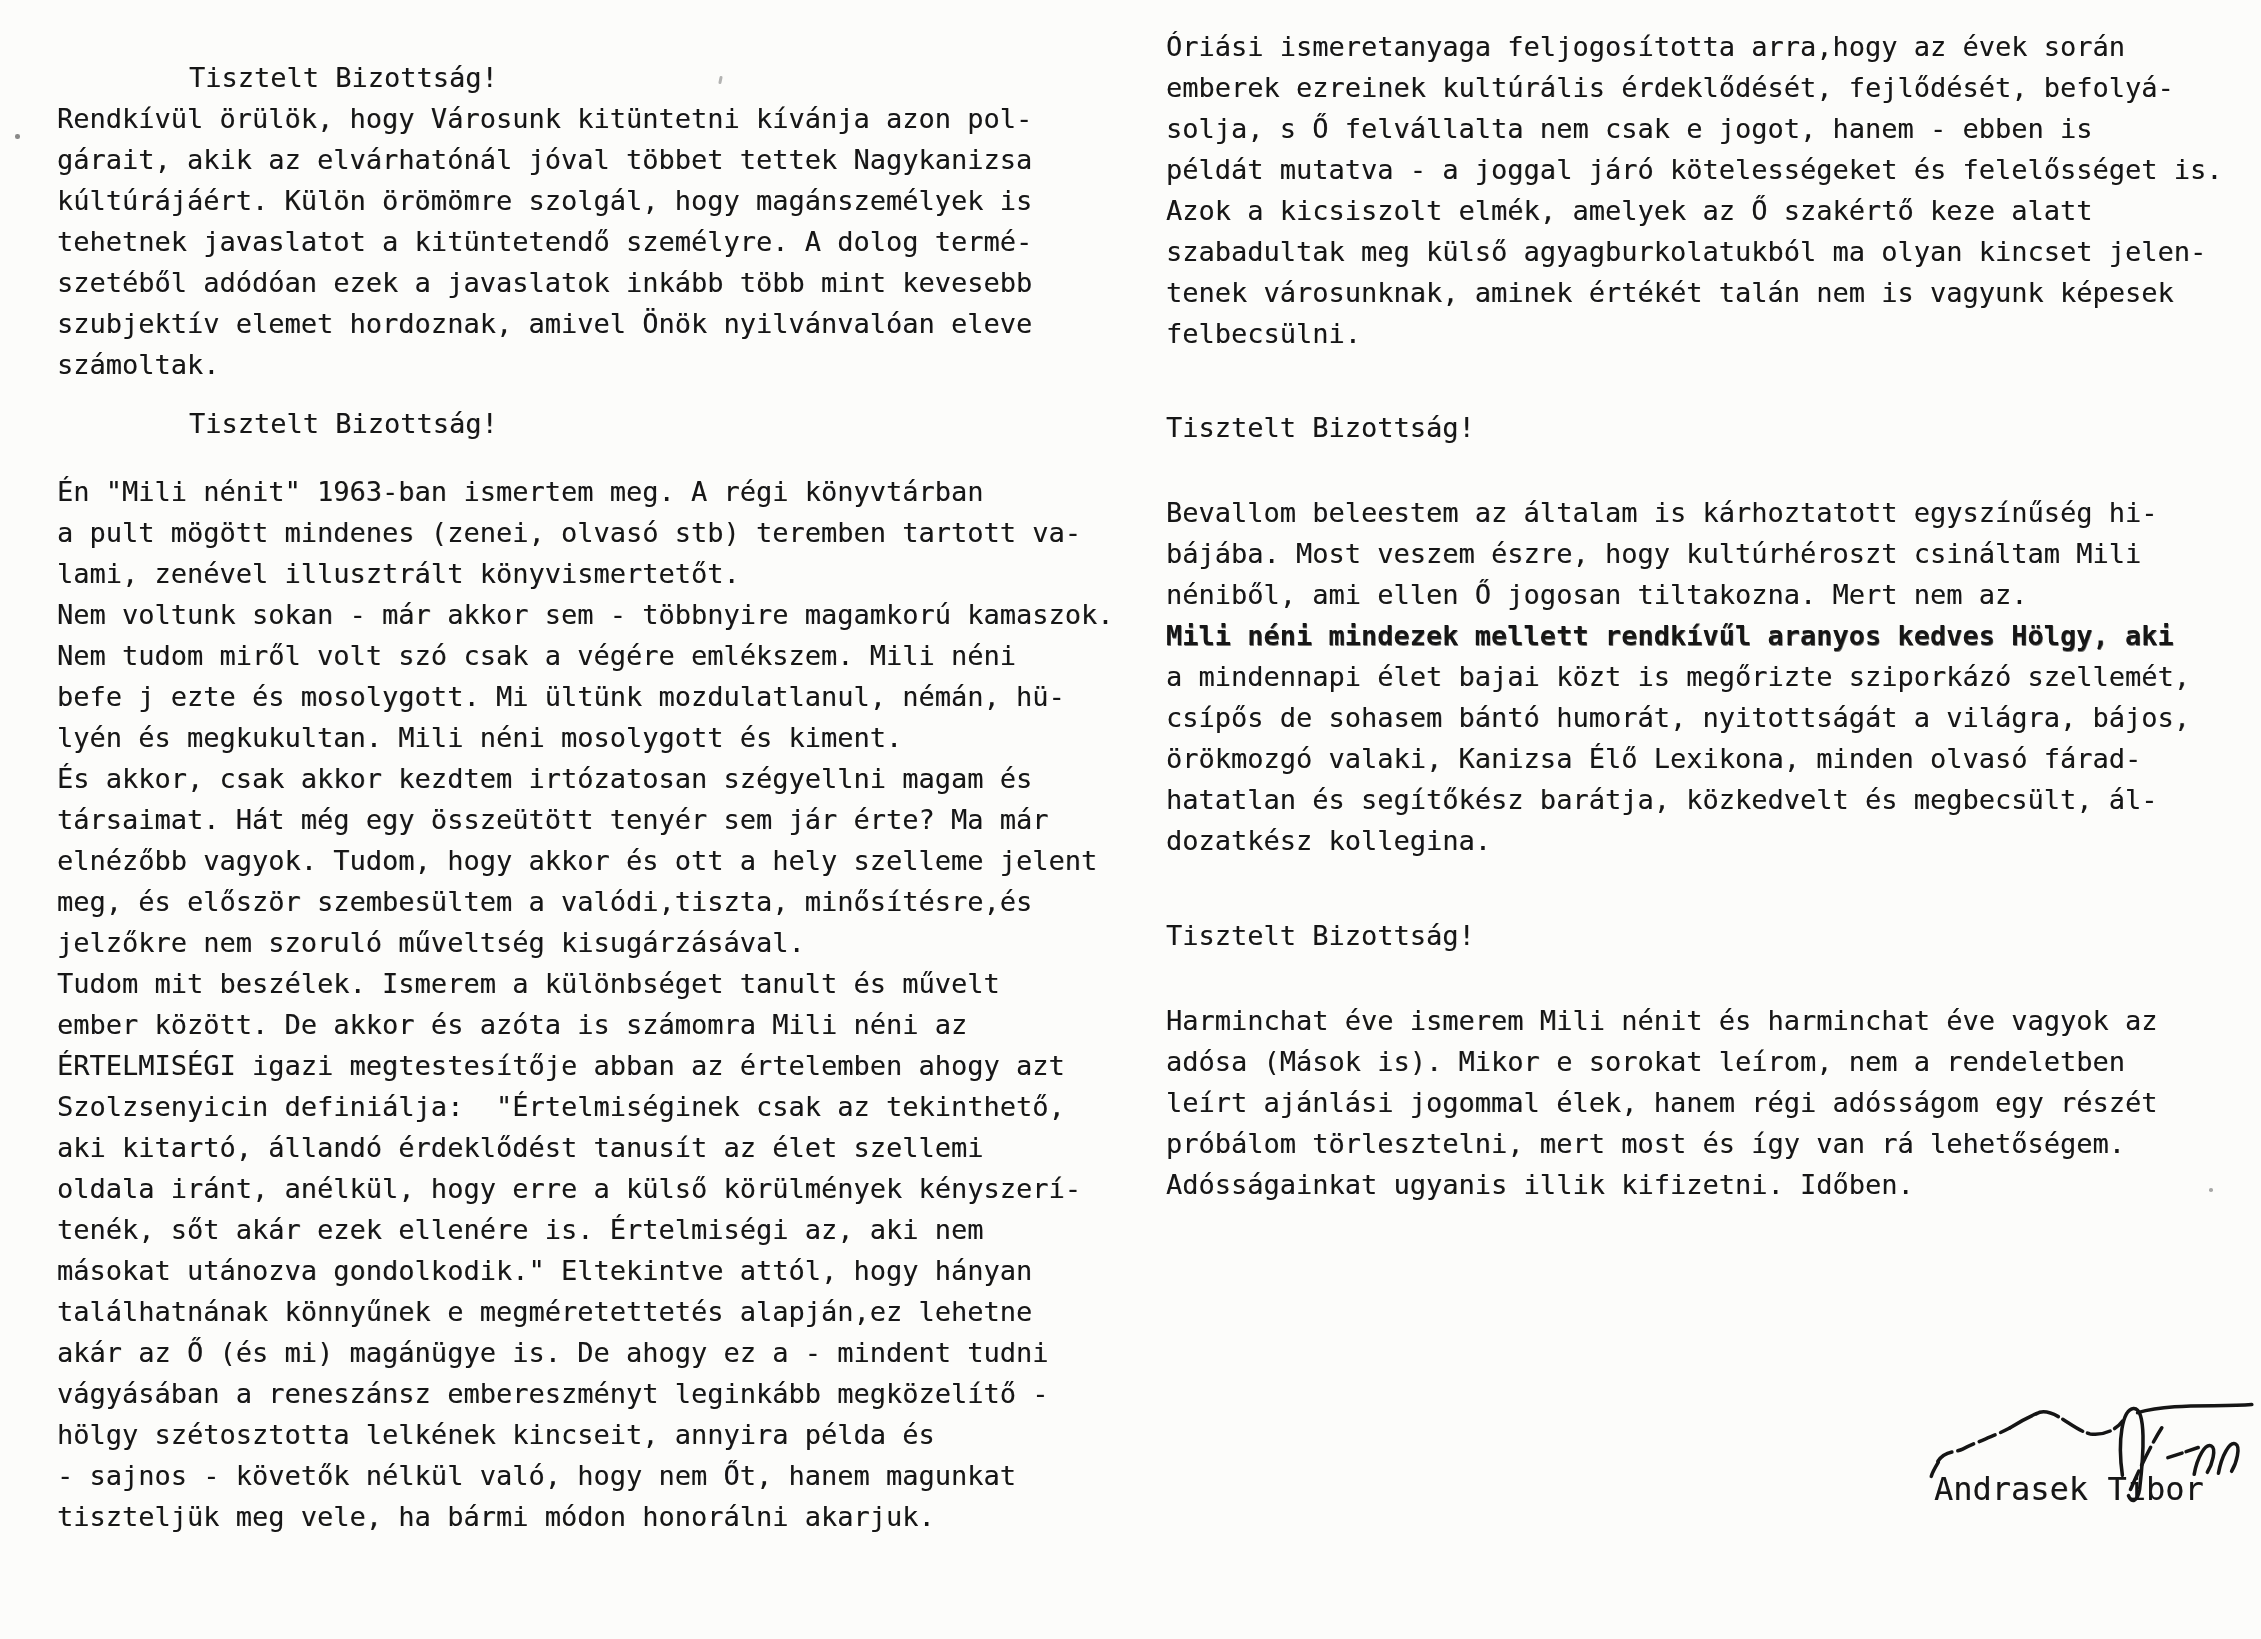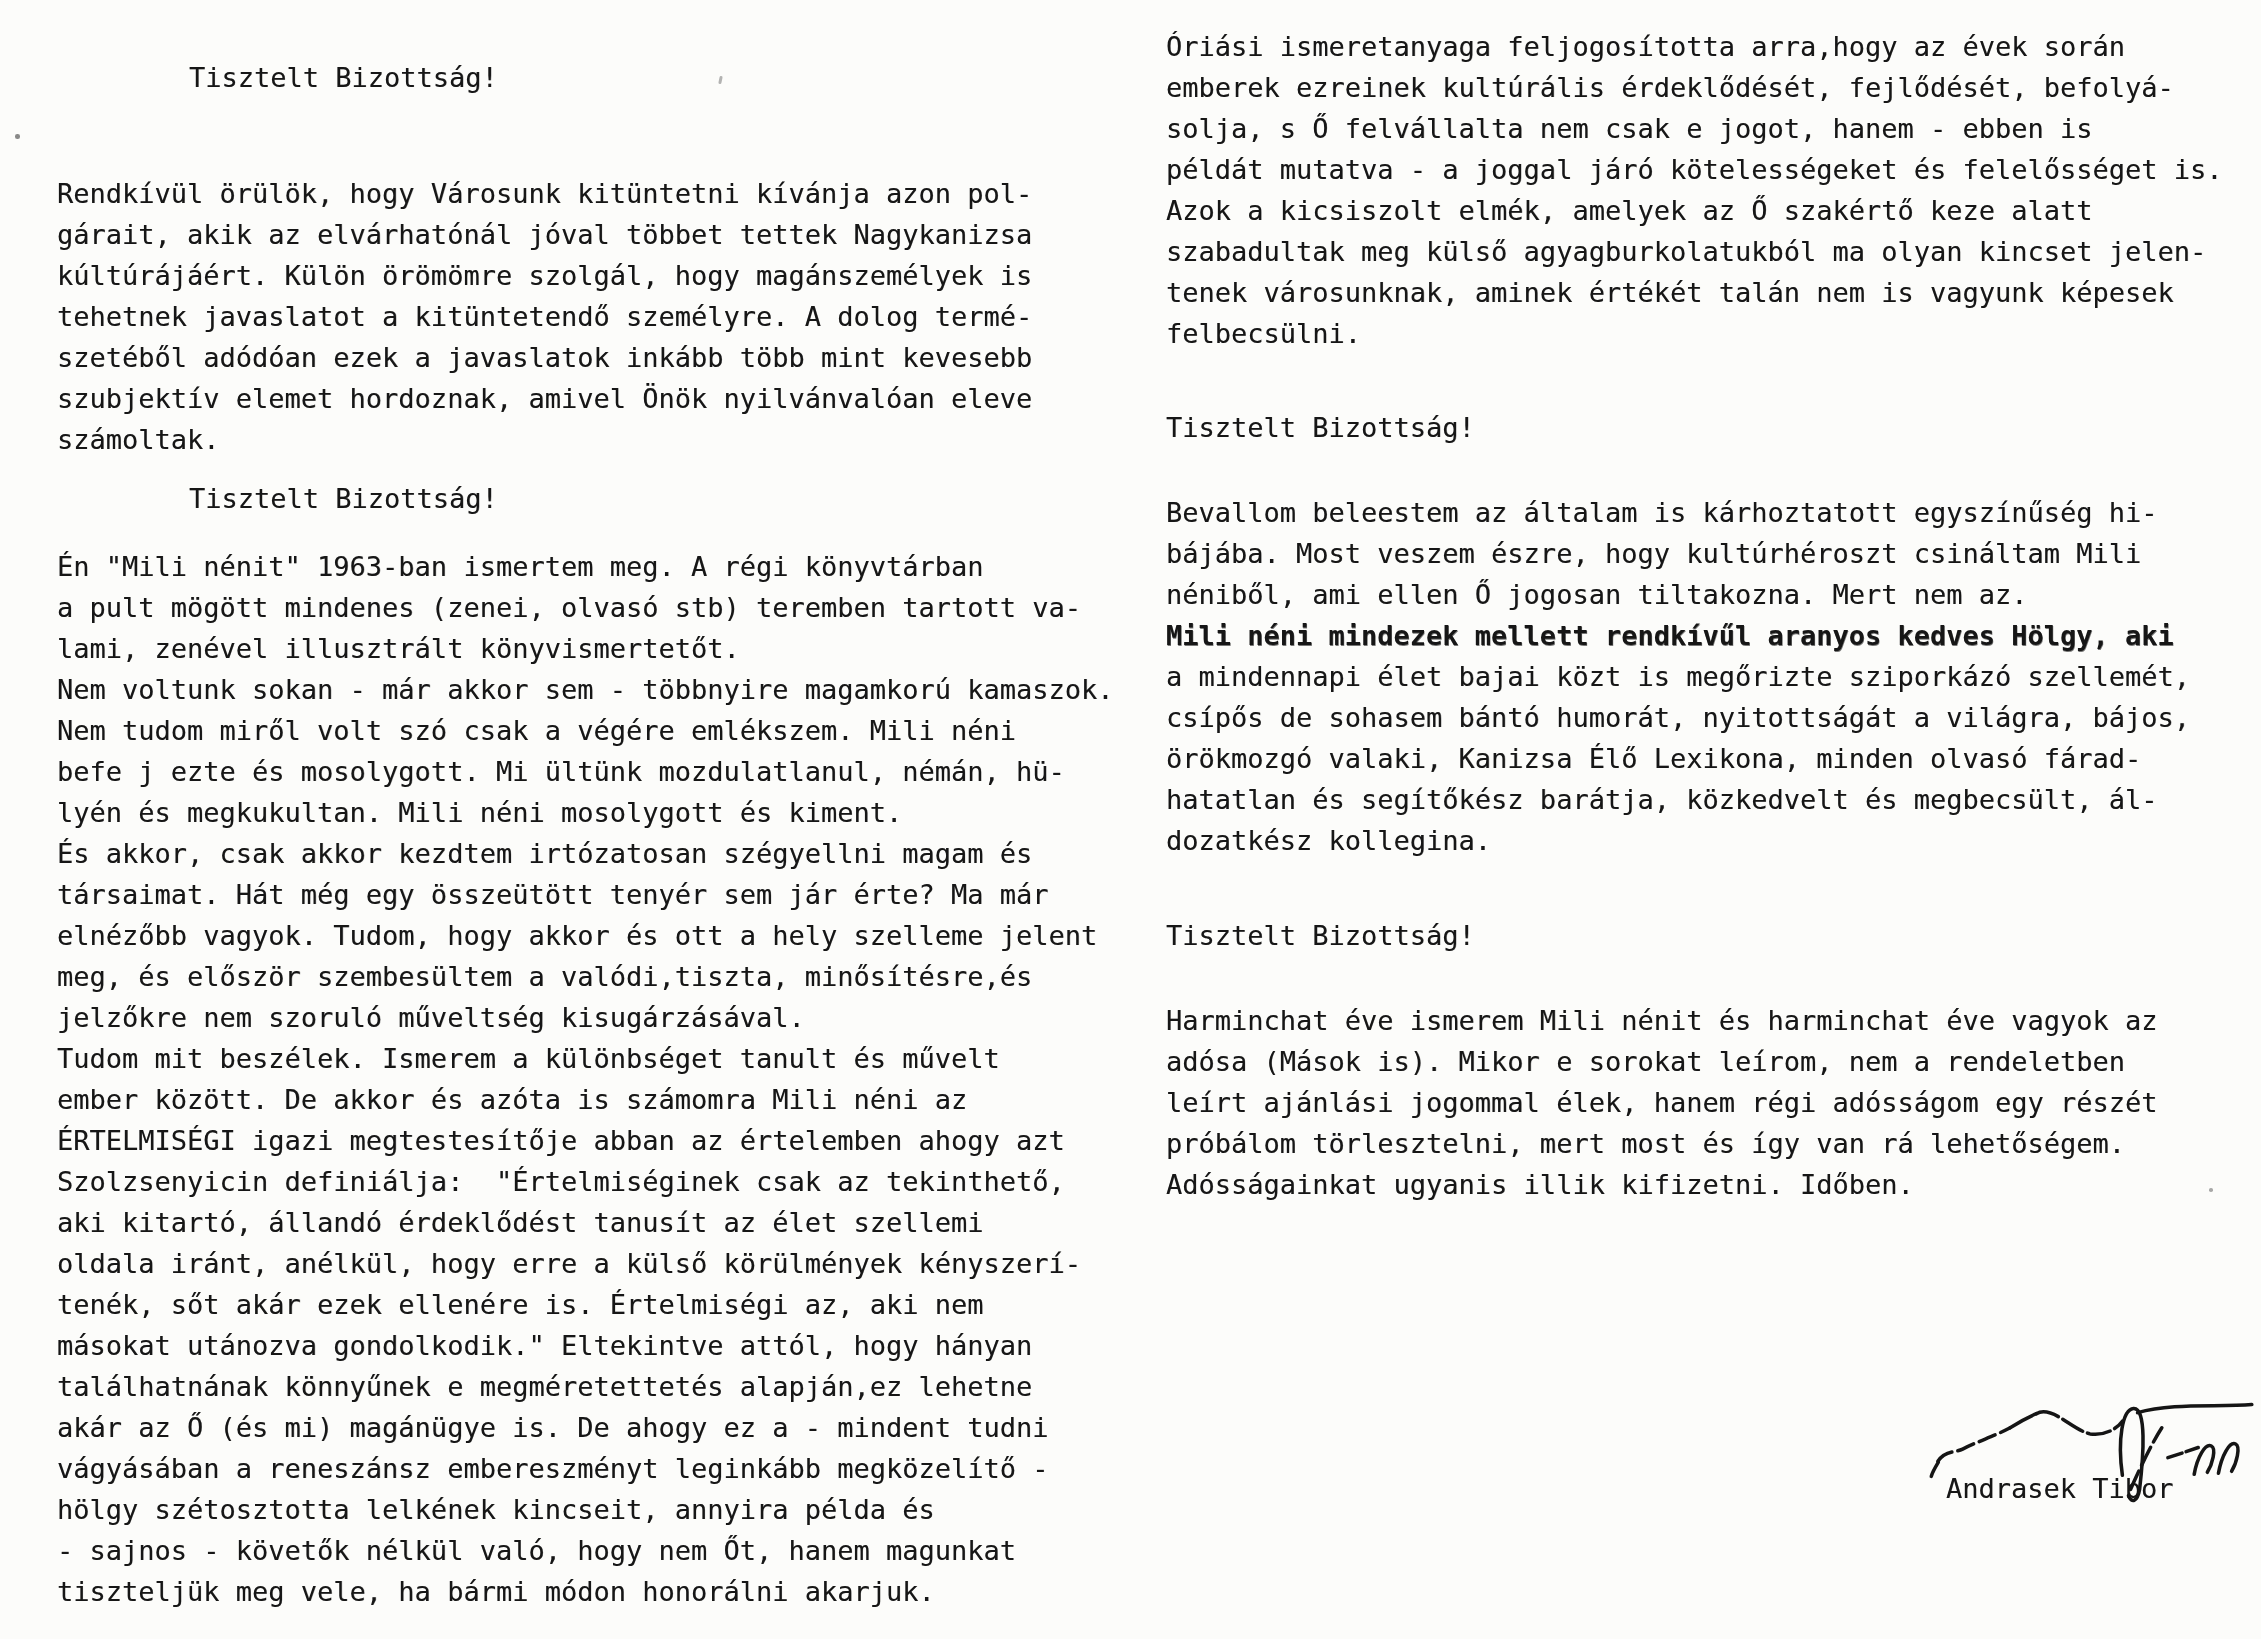--- a/index.html
+++ b/index.html
@@ -33,21 +33,21 @@
     text-shadow: 0.3px 0.4px 0 rgba(10,10,10,0.38);
   }
   .bold-line {
     font-weight: bold;
     text-shadow: 0.5px 0.5px 0 rgba(10,10,10,0.55);
   }
   .indent { padding-left: 132px; }
 
   
   .lt-h1 { margin-top: 57px; }
-  .lt-p1 { margin-top: 75px; }
+  .lt-p1 { }
   .lt-h2 { margin-top: 18px;  }
   .lt-p2 { margin-top: 27px;  }
 
   .rt-p1 { margin-top: 26px;  }
   .rt-h1 { margin-top: 53px; }
   .rt-p2 { margin-top: 44px;  }
   .rt-h2 { margin-top: 54px; }
   .rt-p3 { margin-top: 44px;  }
 
   .signature-block {
@@ -59,25 +59,24 @@
   }
   .signature-block svg {
     position: absolute;
     left: 0; top: 0;
     width: 445px; height: 182px;
   }
   .signature-name {
     position: absolute;
     left: 115px;
     top: 120px;
-    font-size: 27px;
+    font-size: 32px;
     line-height: 30px;
     white-space: pre;
     text-shadow: 0.3px 0.4px 0 rgba(10,10,10,0.38);
-    margin-left: 12px;
   }
   .speck {
     position: absolute;
     background: #2a2a2a;
     border-radius: 50%;
   }
   .speck-1 { left: 15px;  top: 134px;  width: 4.5px;  height: 4.5px;  opacity: .55; }
   .speck-2 { left: 719px; top: 76px; width: 3px;  height: 8px; opacity: .35; border-radius: 1.5px; transform: rotate(12deg); }
   .speck-3 { left: 2209px; top: 1188px; width: 3.5px; height: 3.5px; opacity: .4; }
 </style>

